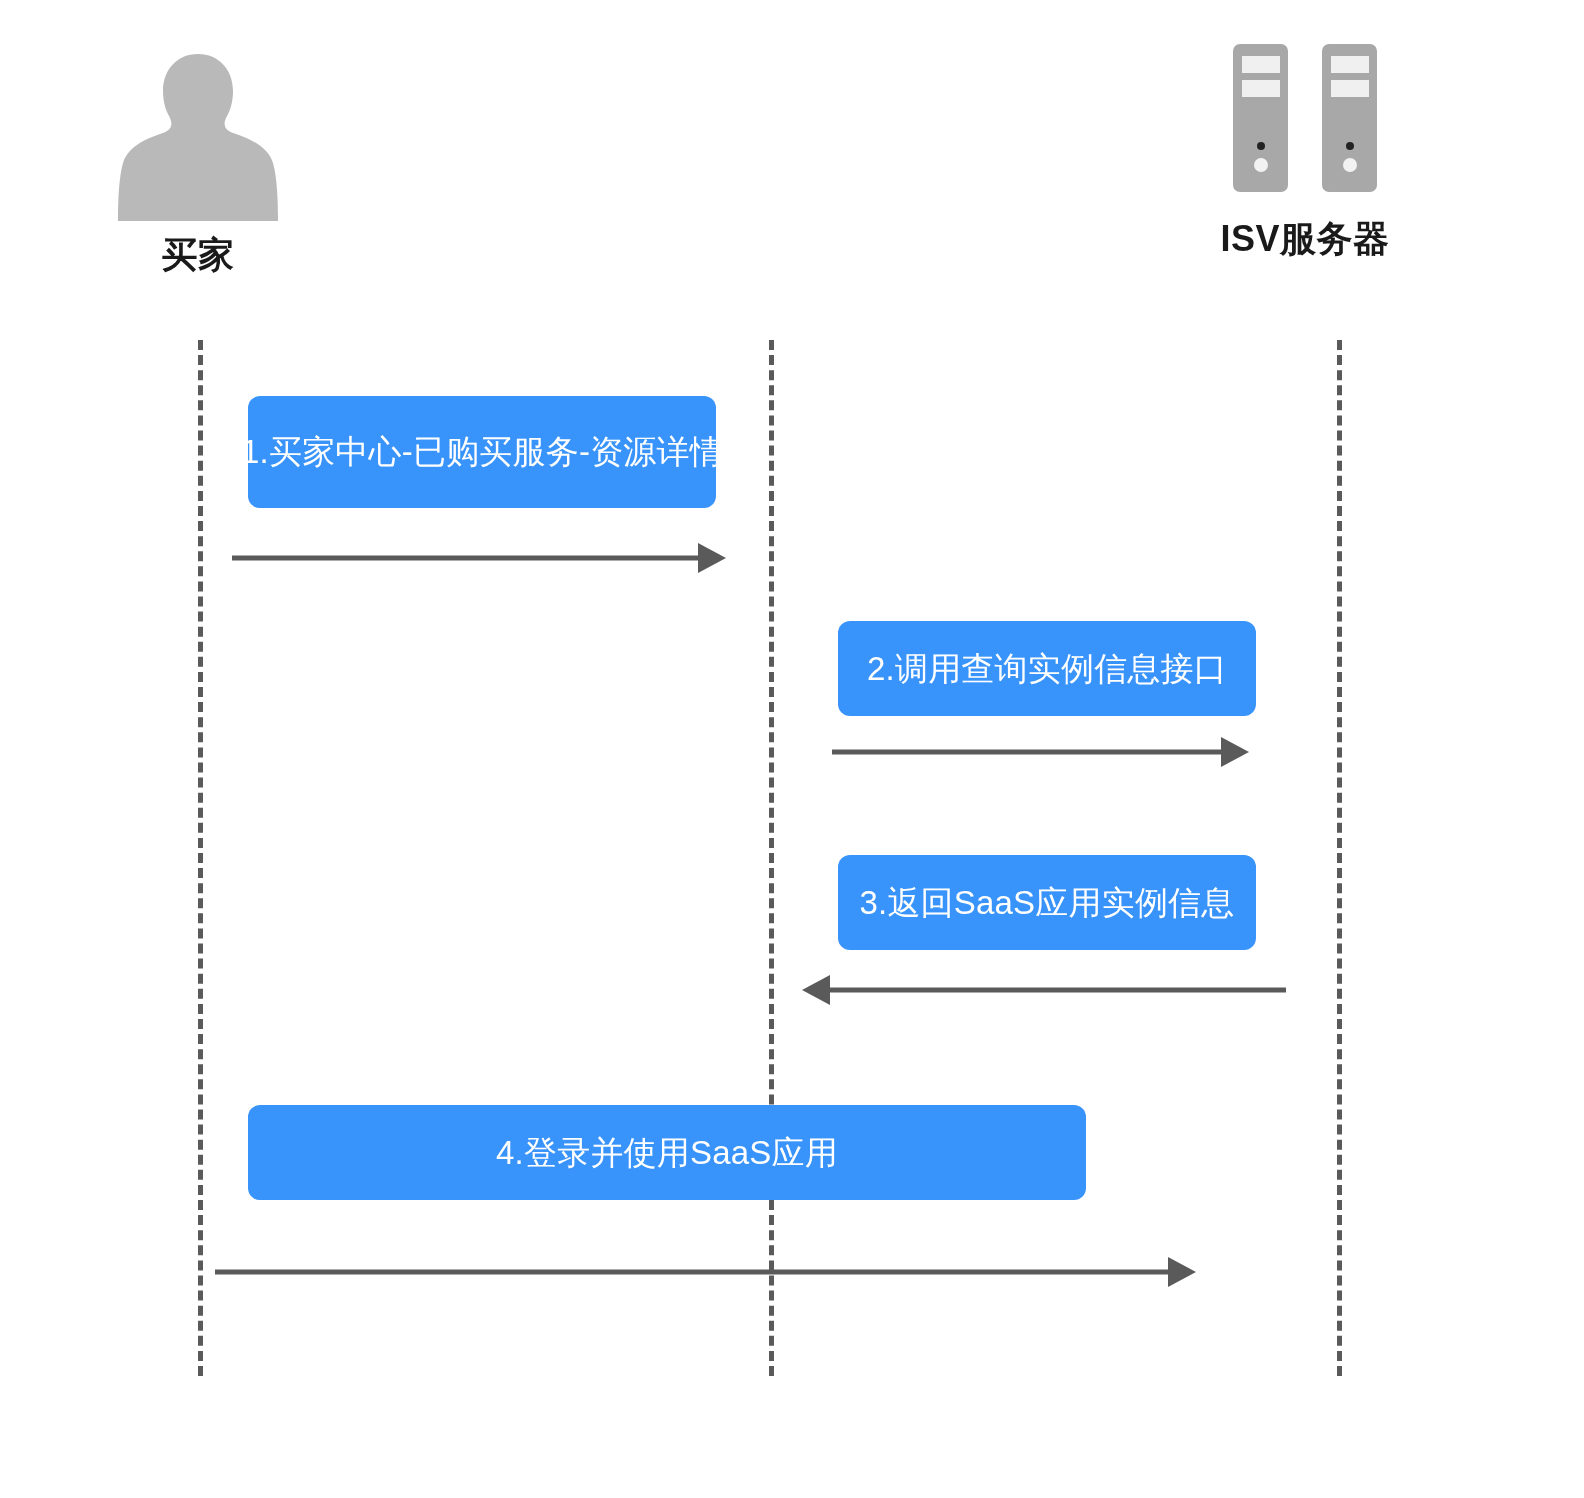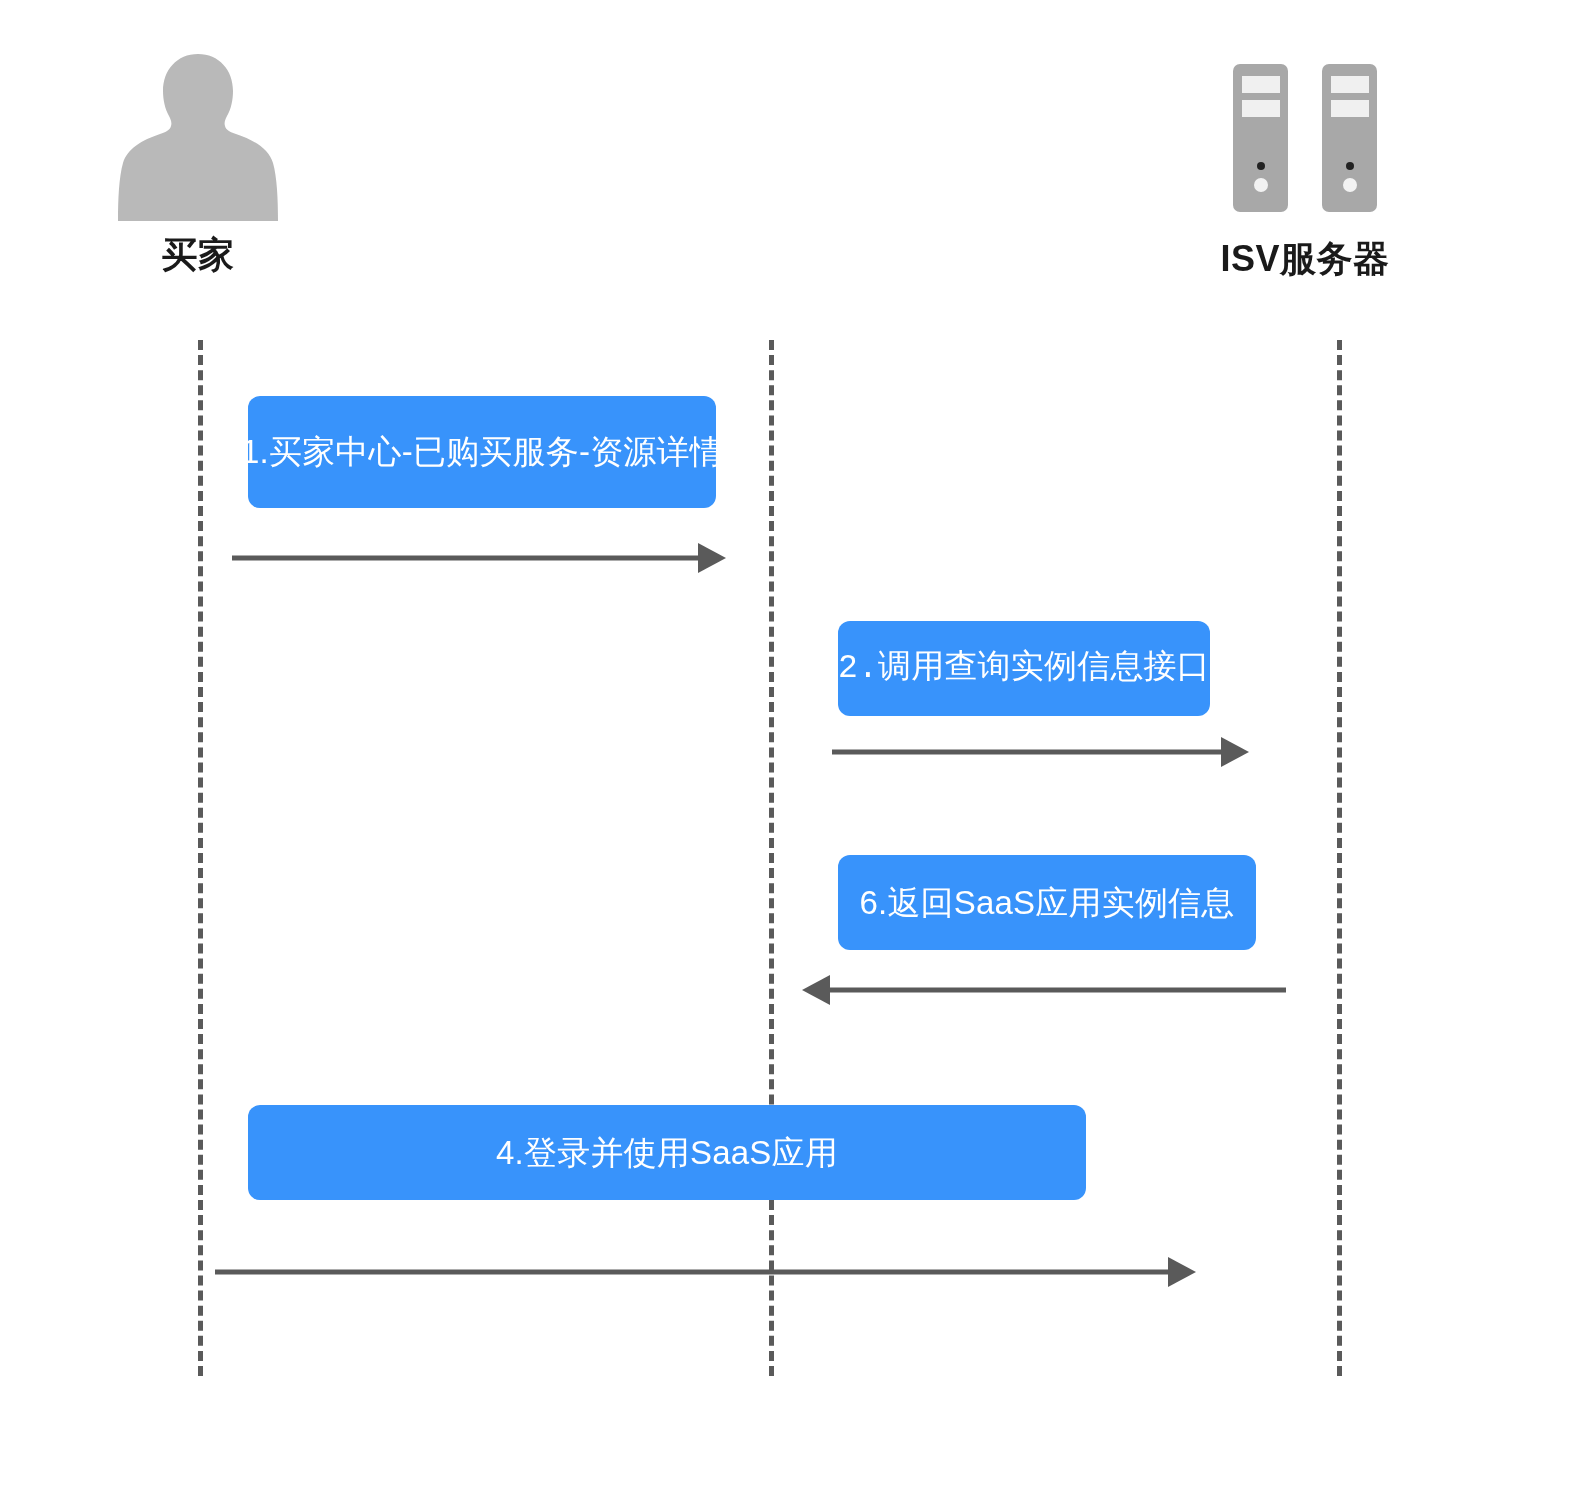--- a/index.html
+++ b/index.html
@@ -34,21 +34,21 @@
     margin-top: 8px;
     font-size: 36px;
     font-weight: bold;
     color: #1a1a1a;
     letter-spacing: 0.5px;
     white-space: nowrap;
   }
 
   #actor-buyer   { left: 48px;   top: 48px; }
   #actor-store   { left: 619px;  top: 48px; }
-  #actor-server  { left: 1155px; top: 52px; }
+  #actor-server  { left: 1155px; top: 32px; }
 
   
   .lifeline {
     position: absolute;
     top: 340px;
     width: 0;
     height: 1036px;
     border-left: 5px dashed #5a5a5a;
   }
   #lifeline-buyer  { left: 198px; }
@@ -68,21 +68,21 @@
   }
   .msg-box-label {
     color: #ffffff;
     font-size: 33px;
     line-height: 1.2;
     white-space: nowrap;
     letter-spacing: 0.2px;
   }
 
   #msg-box-1 { left: 248px; top: 396px;  width: 468px; height: 112px; }
-  #msg-box-2 { left: 838px; top: 621px;  width: 372px; height: 95px; font-family: Liberation Mono, monospace;  }
+  #msg-box-2 { left: 838px; top: 621px;  width: 418px; height: 95px;  }
   #msg-box-3 { left: 838px; top: 855px;  width: 418px; height: 95px;  }
   #msg-box-4 { left: 248px; top: 1105px; width: 838px; height: 95px;  }
 
   
   .arrow {
     position: absolute;
     height: 30px;
   }
   .arrow svg { display: block; overflow: visible; }
 
@@ -142,21 +142,21 @@
     <span class="msg-box-label">2.调用查询实例信息接口</span>
   </div>
   <div class="arrow" id="arrow-2">
     <svg width="417" height="30" viewBox="0 0 417 30" preserveAspectRatio="none" xmlns="http://www.w3.org/2000/svg">
       <line x1="0" y1="15" x2="389" y2="15" stroke="#5a5a5a" stroke-width="5"></line>
       <polygon points="389,0 417,15 389,30" fill="#5a5a5a"></polygon>
     </svg>
   </div>
 
   <div class="msg-box" id="msg-box-3">
-    <span class="msg-box-label">6.返回SaaS应用实例信息</span>
+    <span class="msg-box-label">3.返回SaaS应用实例信息</span>
   </div>
   <div class="arrow" id="arrow-3">
     <svg width="484" height="30" viewBox="0 0 484 30" preserveAspectRatio="none" xmlns="http://www.w3.org/2000/svg">
       <line x1="28" y1="15" x2="484" y2="15" stroke="#5a5a5a" stroke-width="5"></line>
       <polygon points="28,0 0,15 28,30" fill="#5a5a5a"></polygon>
     </svg>
   </div>
 
   <div class="msg-box" id="msg-box-4">
     <span class="msg-box-label">4.登录并使用SaaS应用</span>

